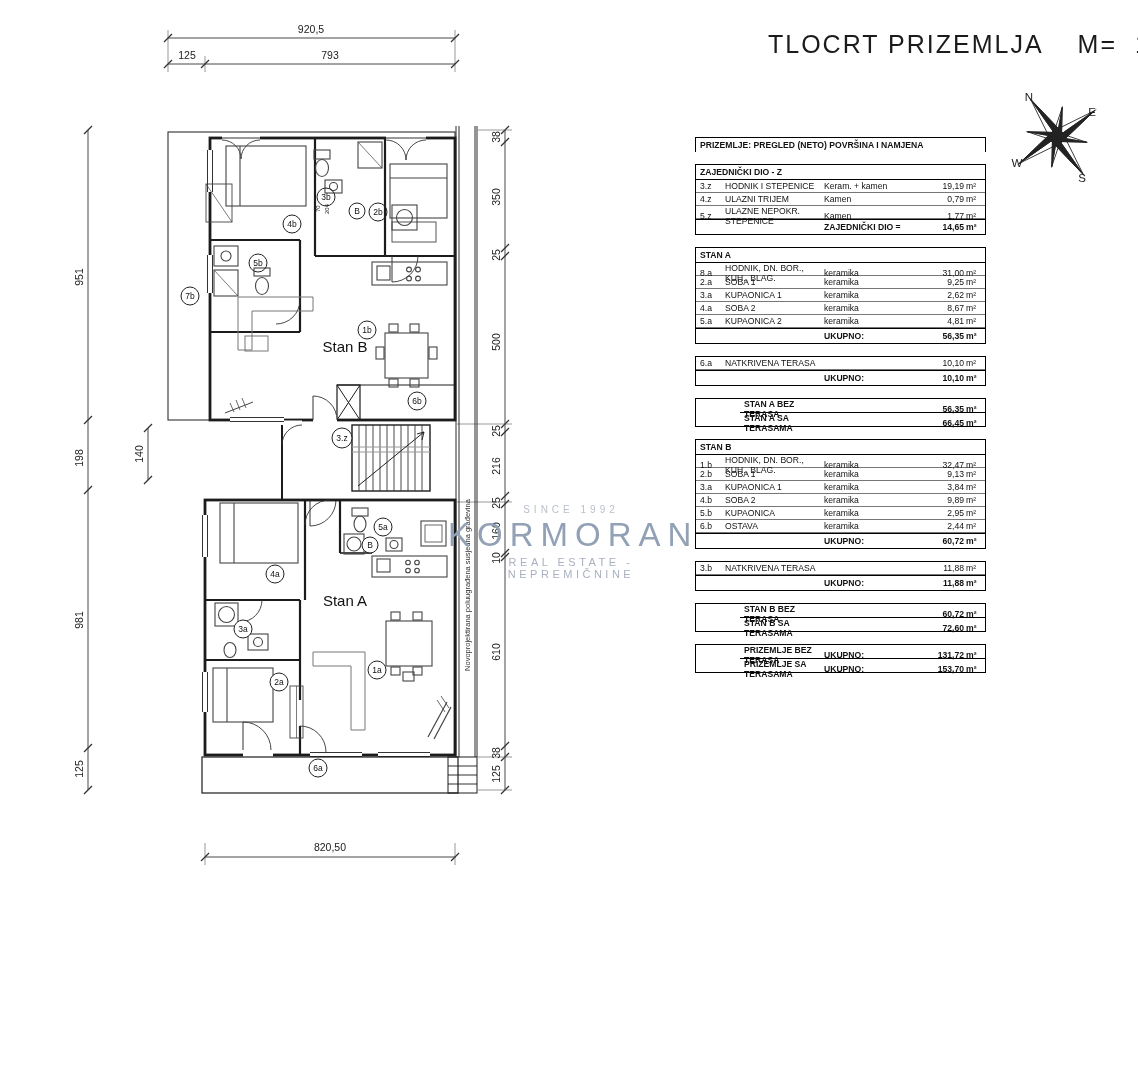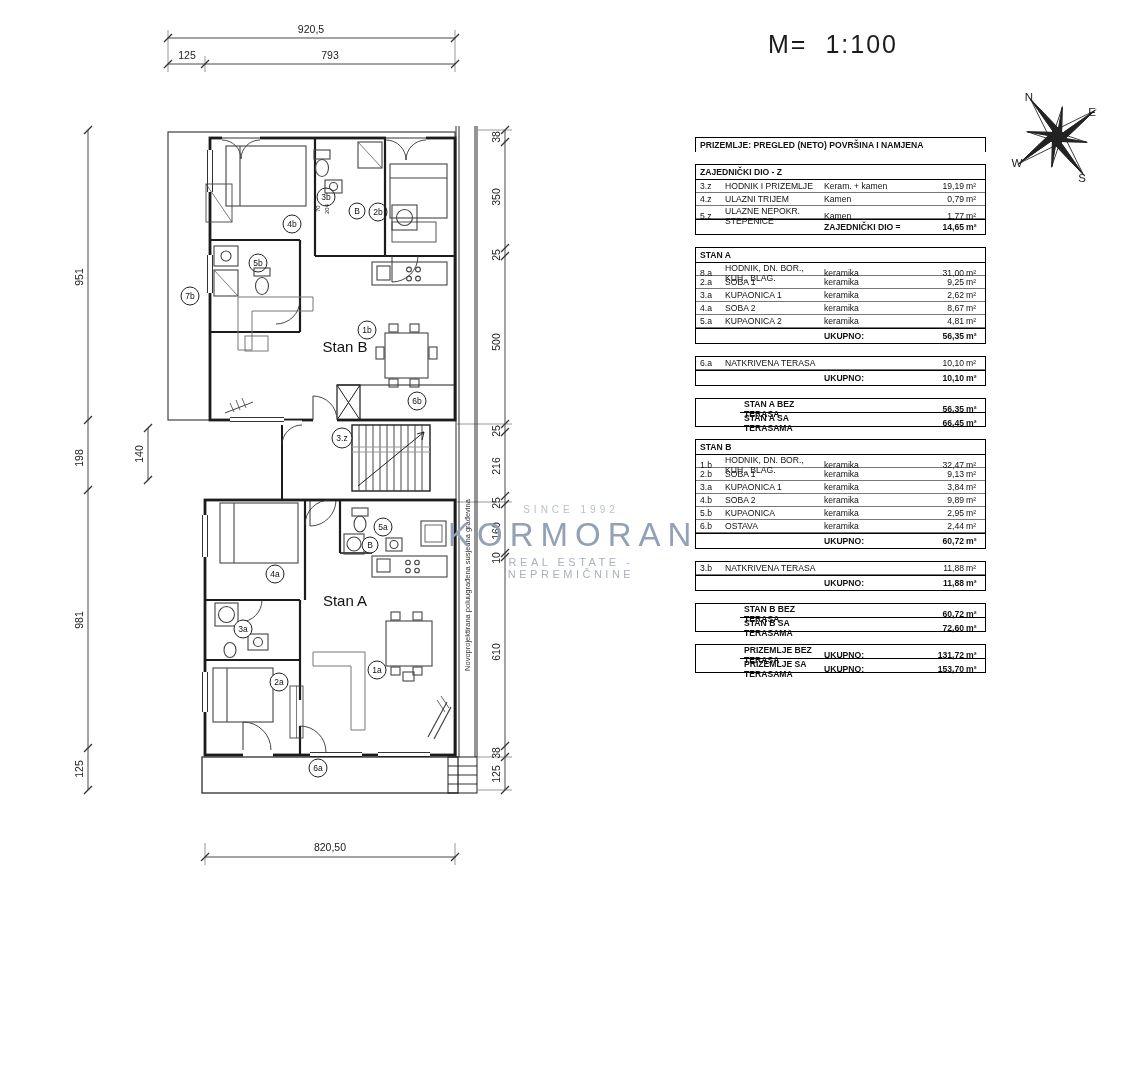--- a/index.html
+++ b/index.html
@@ -427,40 +427,41 @@
     <g font-size="11.5" fill="#222" text-anchor="middle">
       <text x="1029" y="101">N</text>
       <text x="1092" y="116">E</text>
       <text x="1017" y="167">W</text>
       <text x="1082" y="182">S</text>
     </g>
   </g>
 </svg>
 
 <div class="title">
+  <span>TLOCRT PRIZEMLJA</span>
   <span class="scale">
     <span>M=</span>
     <span>1:100</span>
   </span>
 </div>
 
 <div class="wm">
   <div class="since">SINCE 1992</div>
   <div class="name">KORMORAN</div>
   <div class="sub">REAL ESTATE - NEPREMIČNINE</div>
 </div>
 
 <div class="ptable">
   <div class="tbox first thead only">PRIZEMLJE: PREGLED (NETO) POVRŠINA I NAMJENA</div>
   <div id="tsections">
         <div class="tbox">
           <div class="thead">ZAJEDNIČKI DIO - Z</div>
           <div class="trow">
             <span class="c-code">3.z</span>
-            <span class="c-name">HODNIK I PRIZEMLJE</span>
+            <span class="c-name">HODNIK I STEPENICE</span>
             <span class="c-mat">Keram. + kamen</span>
             <span class="c-val">19,19</span>
             <span class="c-unit">m²</span>
           </div>
           <div class="trow">
             <span class="c-code">4.z</span>
             <span class="c-name">ULAZNI TRIJEM</span>
             <span class="c-mat">Kamen</span>
             <span class="c-val">0,79</span>
             <span class="c-unit">m²</span>

